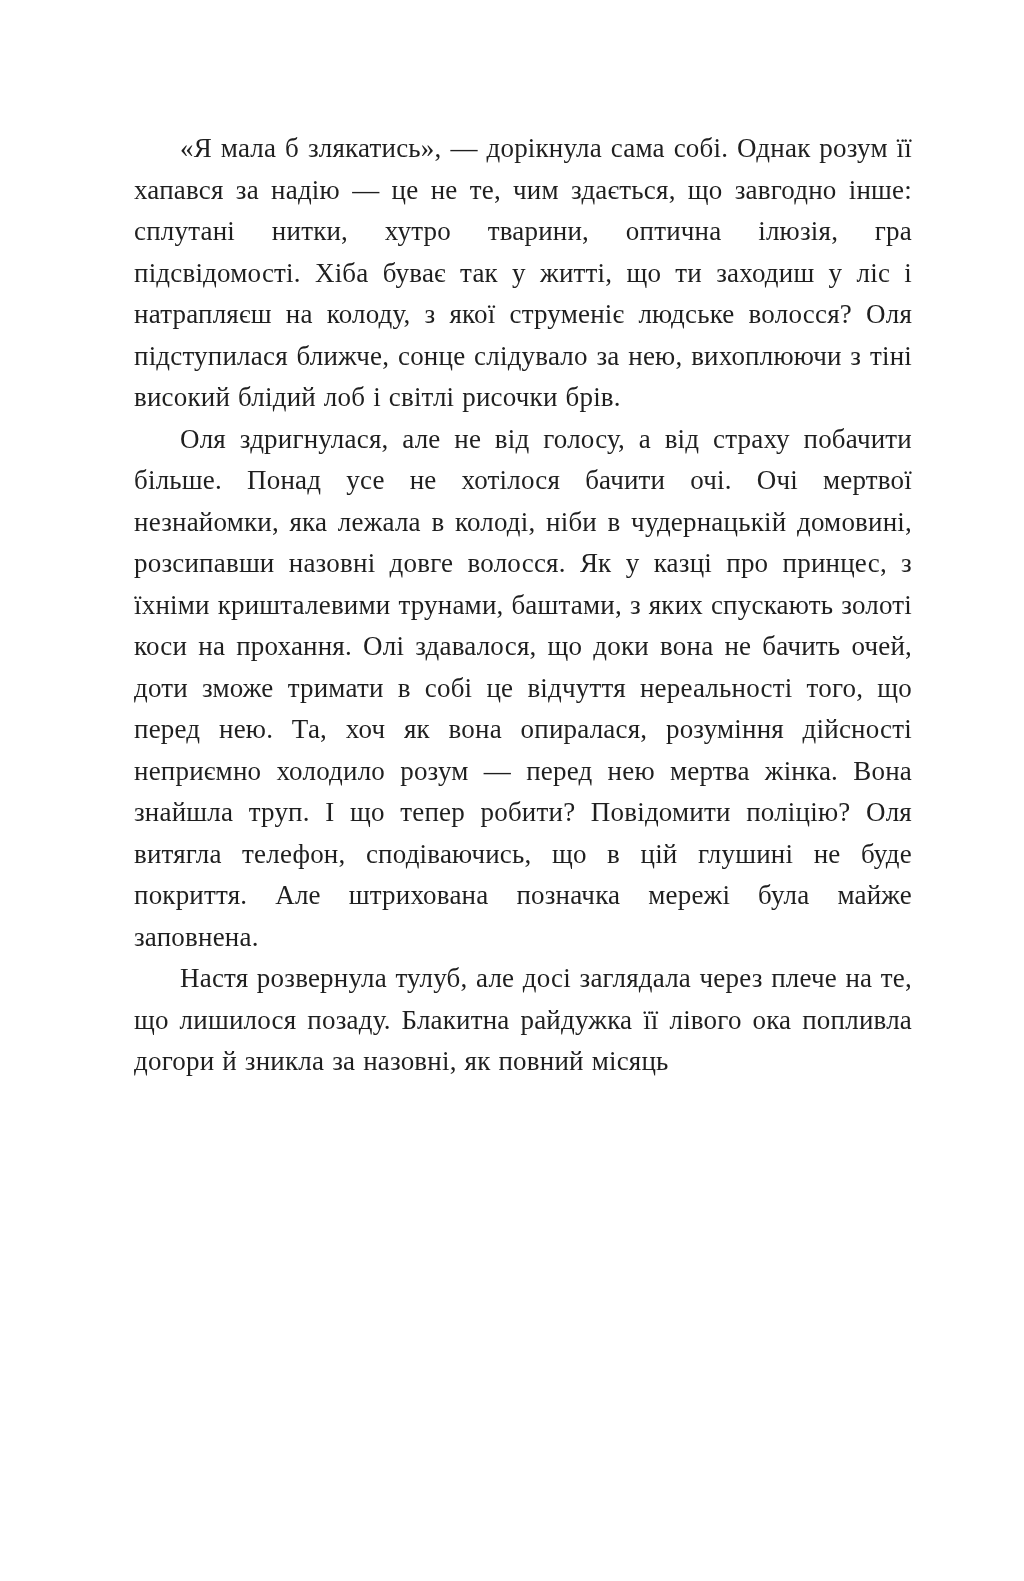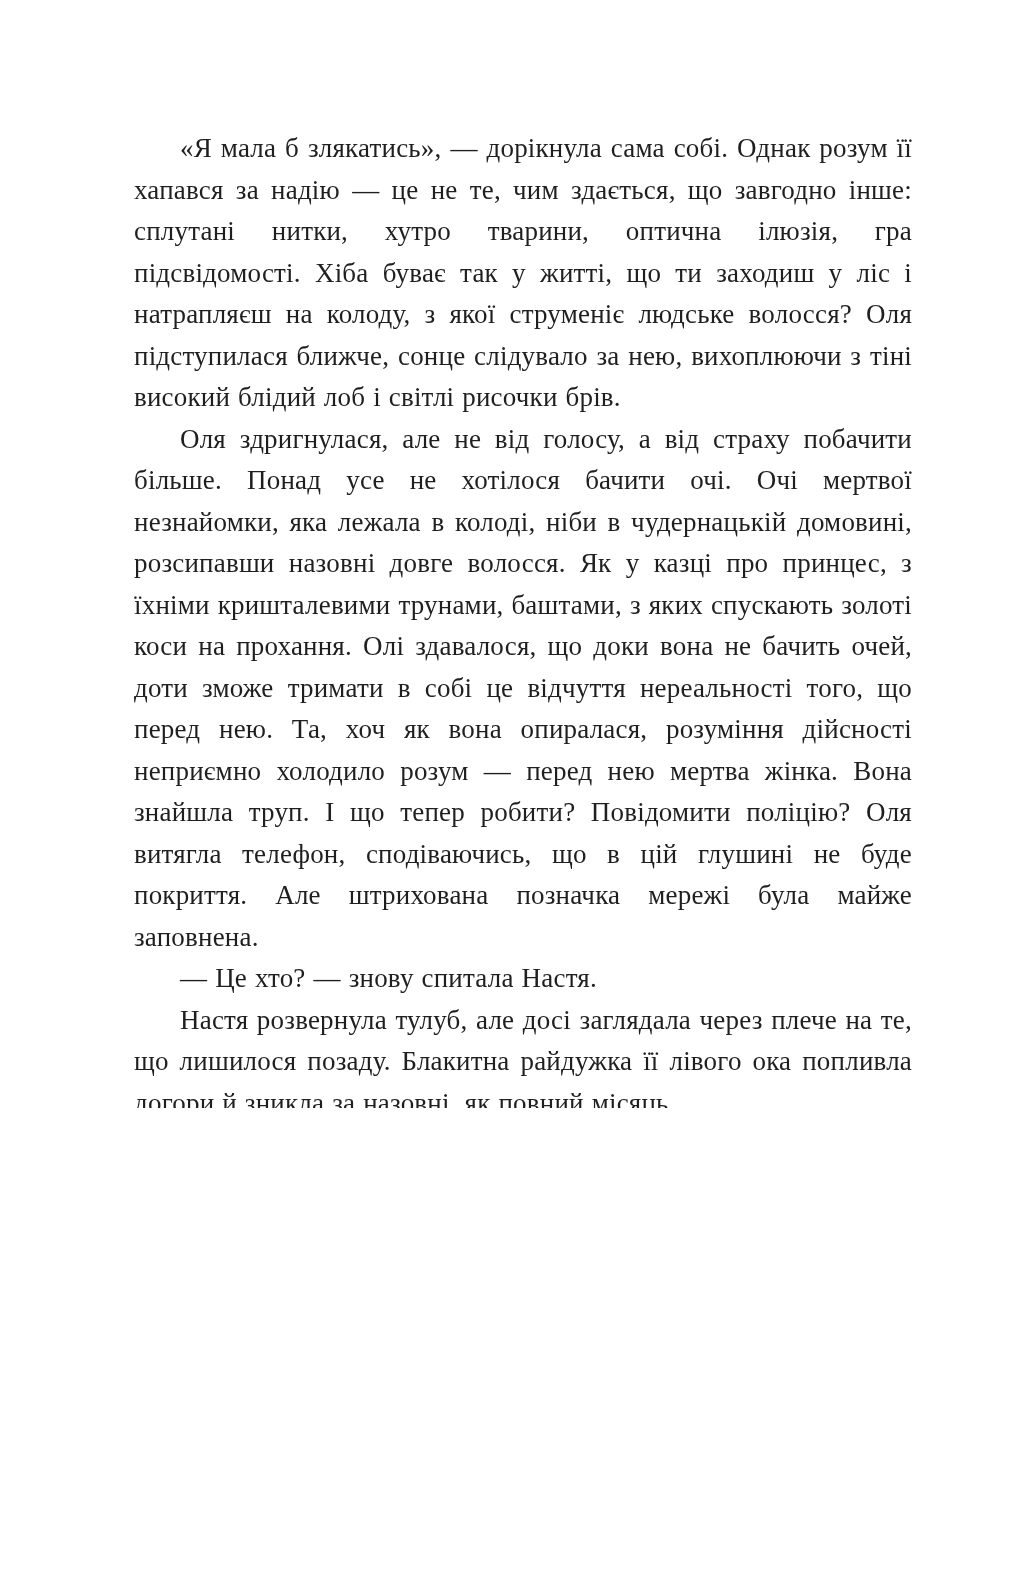--- a/index.html
+++ b/index.html
@@ -43,17 +43,16 @@
     color: #1f1f1f;
   }
 </style>
 </head>
 <body>
 
 <div class="page">
   <div class="text-block">
     <p>«Я мала б злякатись», — дорікнула сама собі. Однак розум її хапався за надію — це не те, чим здається, що завгодно інше: сплутані нитки, хутро тварини, оптична ілюзія, гра підсвідомості. Хіба буває так у житті, що ти заходиш у ліс і натрапляєш на колоду, з якої струменіє людське волосся? Оля підступилася ближче, сонце слідувало за нею, вихоплюючи з тіні високий блідий лоб і світлі рисочки брів.</p>
     <p>Оля здригнулася, але не від голосу, а від страху побачити більше. Понад усе не хотілося бачити очі. Очі мертвої незнайомки, яка лежала в колоді, ніби в чудернацькій домовині, розсипавши назовні довге волосся. Як у казці про принцес, з їхніми кришталевими трунами, баштами, з яких спускають золоті коси на прохання. Олі здавалося, що доки вона не бачить очей, доти зможе тримати в собі це відчуття нереальності того, що перед нею. Та, хоч як вона опиралася, розуміння дійсності неприємно холодило розум — перед нею мертва жінка. Вона знайшла труп. І що тепер робити? Повідомити поліцію? Оля витягла телефон, сподіваючись, що в цій глушині не буде покриття. Але штрихована позначка мережі була майже заповнена.</p>
-    <p>— Це хто? — знову спитала Настя.</p>
     <p>Настя розвернула тулуб, але досі заглядала через плече на те, що лишилося позаду. Блакитна райдужка її лівого ока попливла догори й зникла за назовні, як повний місяць</p>
   </div>
   <div class="page-number">8</div>
 </div>
 
 </body></html>

